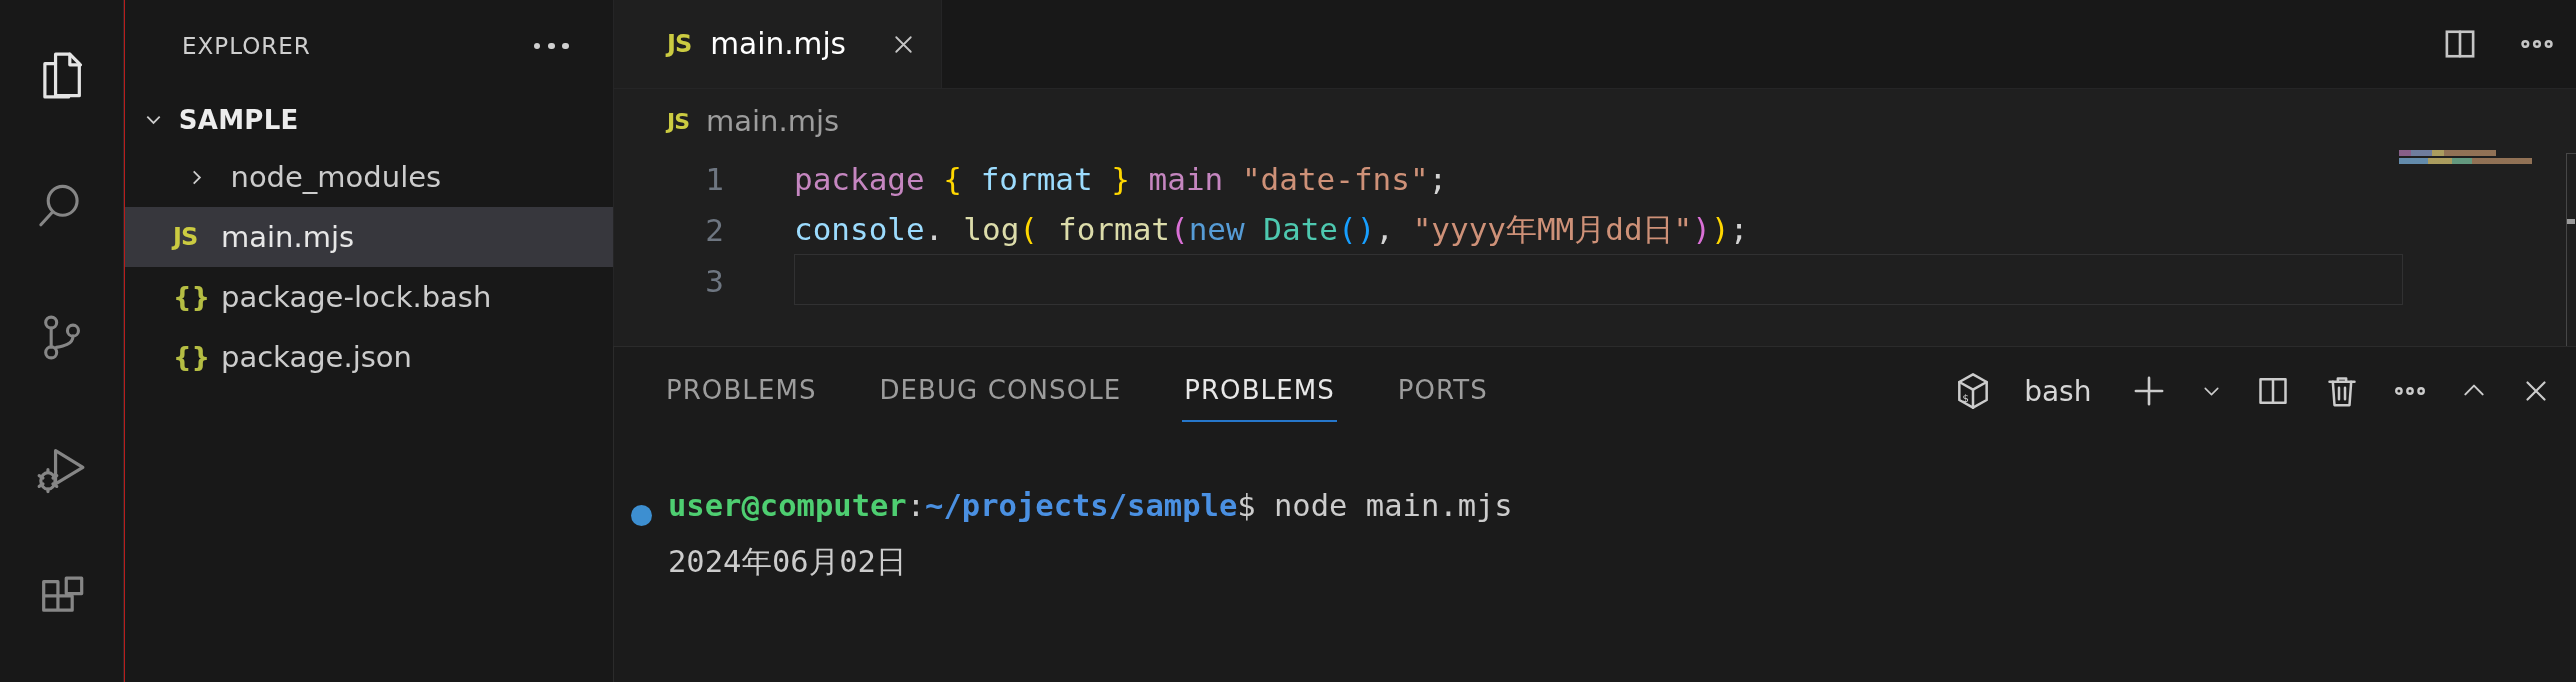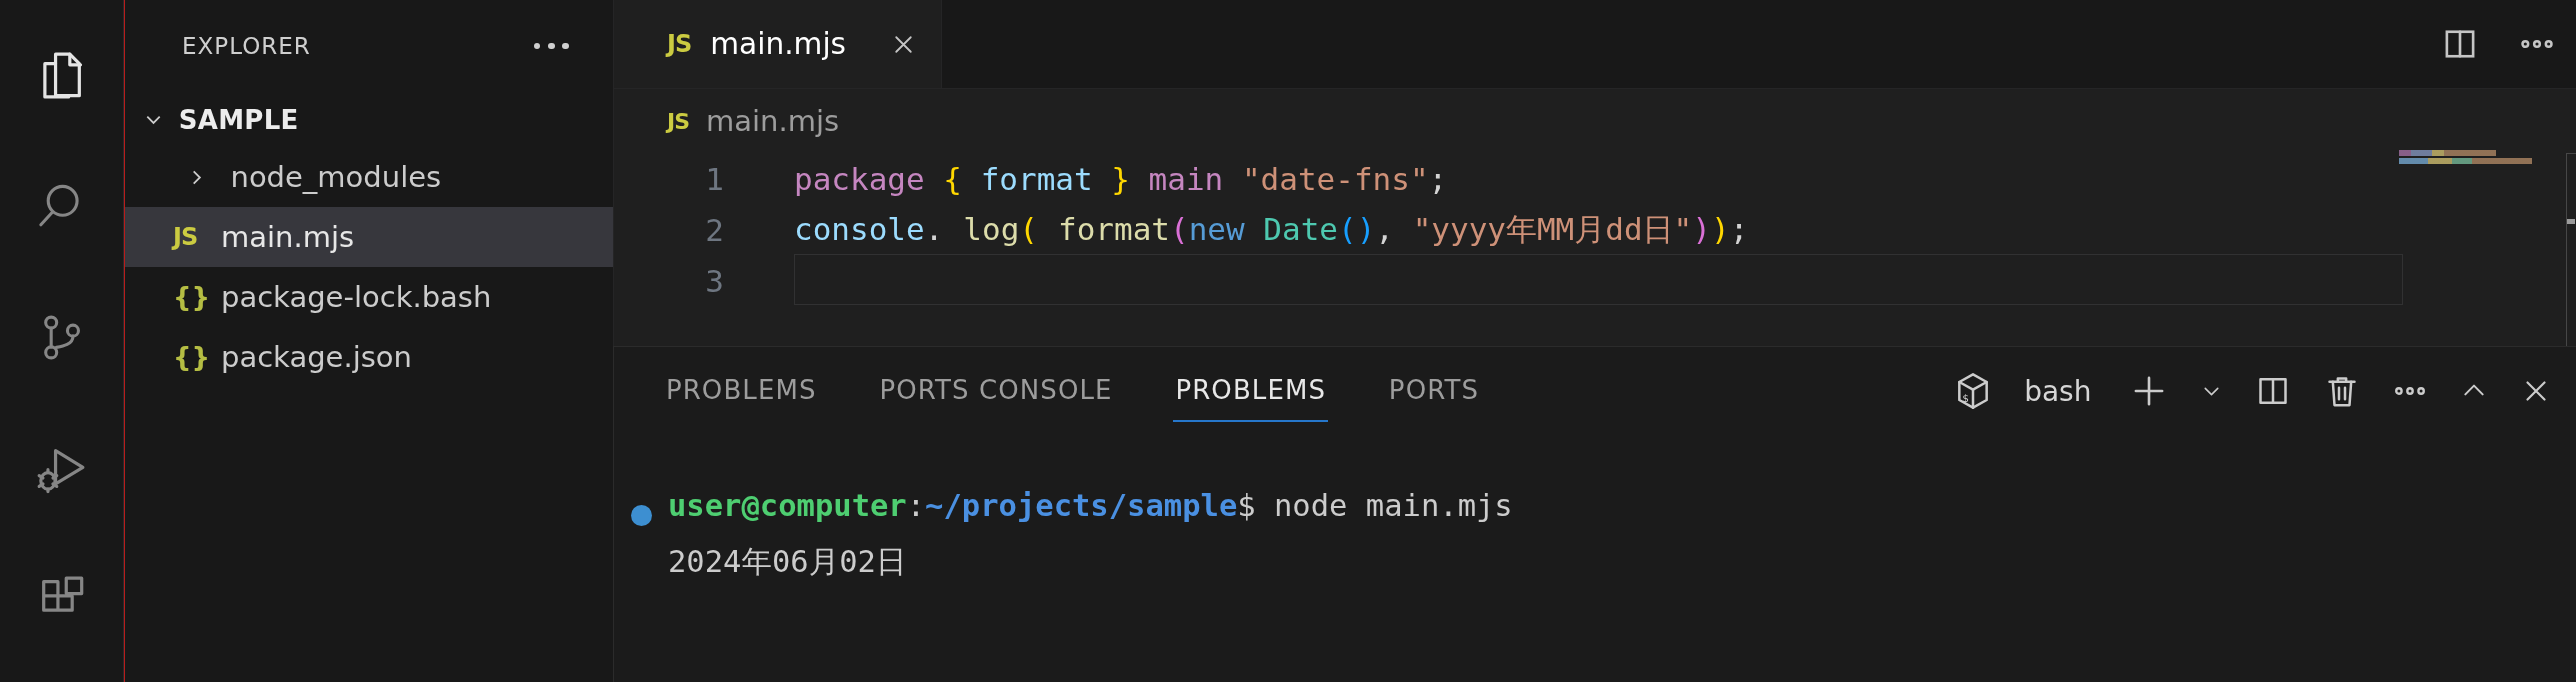--- a/index.html
+++ b/index.html
@@ -217,21 +217,21 @@
     <div class="minimap-line mm2" style="top:158px;"></div>
     <div class="ruler">
         <div class="ruler-marker"></div>
       </div>
   </div>
 
   <div class="panel">
     <div class="panel-header">
       <div class="ptabs">
         <span class="ptab">PROBLEMS</span>
-        <span class="ptab">PORTS CONSOLE</span>
+        <span class="ptab">DEBUG CONSOLE</span>
         <span class="ptab active">PROBLEMS</span>
         <span class="ptab">PORTS</span>
       </div>
       <div class="panel-actions">
         <svg width="40" height="40" viewBox="0 0 24 24">
           <path d="M12 2l8.2 4.6v10.8L12 22l-8.2-4.6V6.6z"></path>
             <path d="M3.8 6.6L12 11.2l8.2-4.6"></path>
             <path d="M12 11.2V22"></path>
           <text x="5.6" y="18.5" font-size="6.5" fill="#cccccc" stroke="none" font-family="DejaVu Sans Mono, monospace">$</text>
         </svg>

